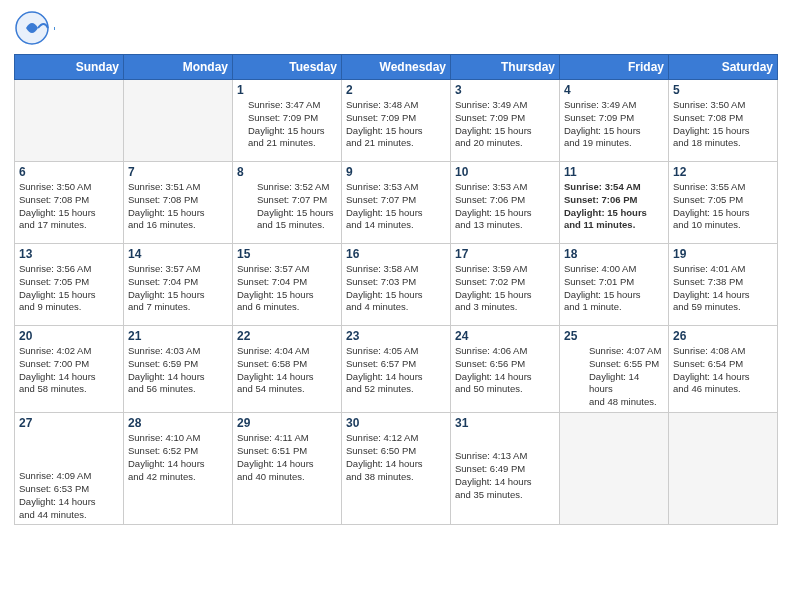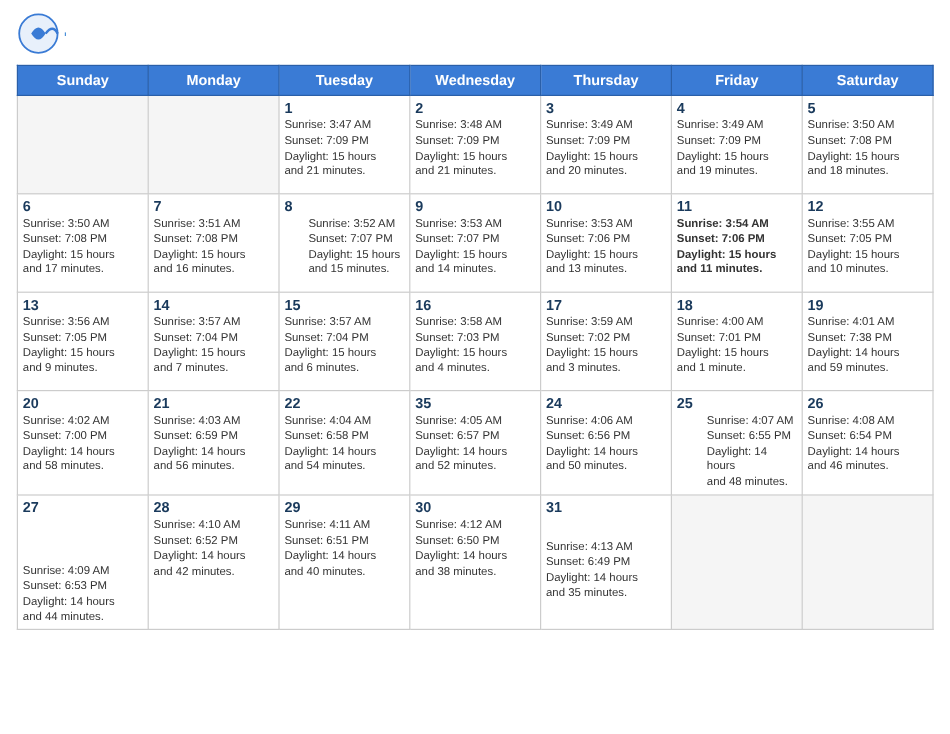--- a/index.html
+++ b/index.html
@@ -45,21 +45,21 @@
       width: 100%;
       border-collapse: collapse;
       table-layout: fixed;
     }
     .calendar-table th {
       background: #3a7bd5;
       color: #fff;
       font-size: 12px;
       font-weight: bold;
       padding: 5px 4px;
-      text-align: center;
+      text-align: right;
       border: 1px solid #2a5fa8;
     }
     .calendar-table td {
       border: 1px solid #ccc;
       vertical-align: top;
       padding: 3px 4px;
       font-size: 10px;
       color: #333;
       height: 82px;
       background: #fff;
@@ -117,21 +117,21 @@
           <th>Friday</th>
           <th>Saturday</th>
         </tr>
     </thead>
     <tbody id="calendar-body">
     <tr>
           <td class="empty"></td>
           <td class="empty"></td>
           <td>
             <div class="day-number">1</div>
-            <div class="cell-info" style="white-space: pre-line;">Sunrise: 3:47 AM
+            <div class="cell-info" style="white-space: pre-line; margin-left: 11px;">Sunrise: 3:47 AM
 Sunset: 7:09 PM
 Daylight: 15 hours
 and 21 minutes.</div>
           </td>
           <td>
             <div class="day-number">2</div>
             <div class="cell-info" style="white-space: pre-line;">Sunrise: 3:48 AM
 Sunset: 7:09 PM
 Daylight: 15 hours
 and 21 minutes.</div>
@@ -276,21 +276,21 @@
 and 56 minutes.</div>
           </td>
           <td>
             <div class="day-number">22</div>
             <div class="cell-info" style="white-space: pre-line;">Sunrise: 4:04 AM
 Sunset: 6:58 PM
 Daylight: 14 hours
 and 54 minutes.</div>
           </td>
           <td>
-            <div class="day-number">35</div>
+            <div class="day-number">23</div>
             <div class="cell-info" style="white-space: pre-line;">Sunrise: 4:05 AM
 Sunset: 6:57 PM
 Daylight: 14 hours
 and 52 minutes.</div>
           </td>
           <td>
             <div class="day-number">24</div>
             <div class="cell-info" style="white-space: pre-line;">Sunrise: 4:06 AM
 Sunset: 6:56 PM
 Daylight: 14 hours

